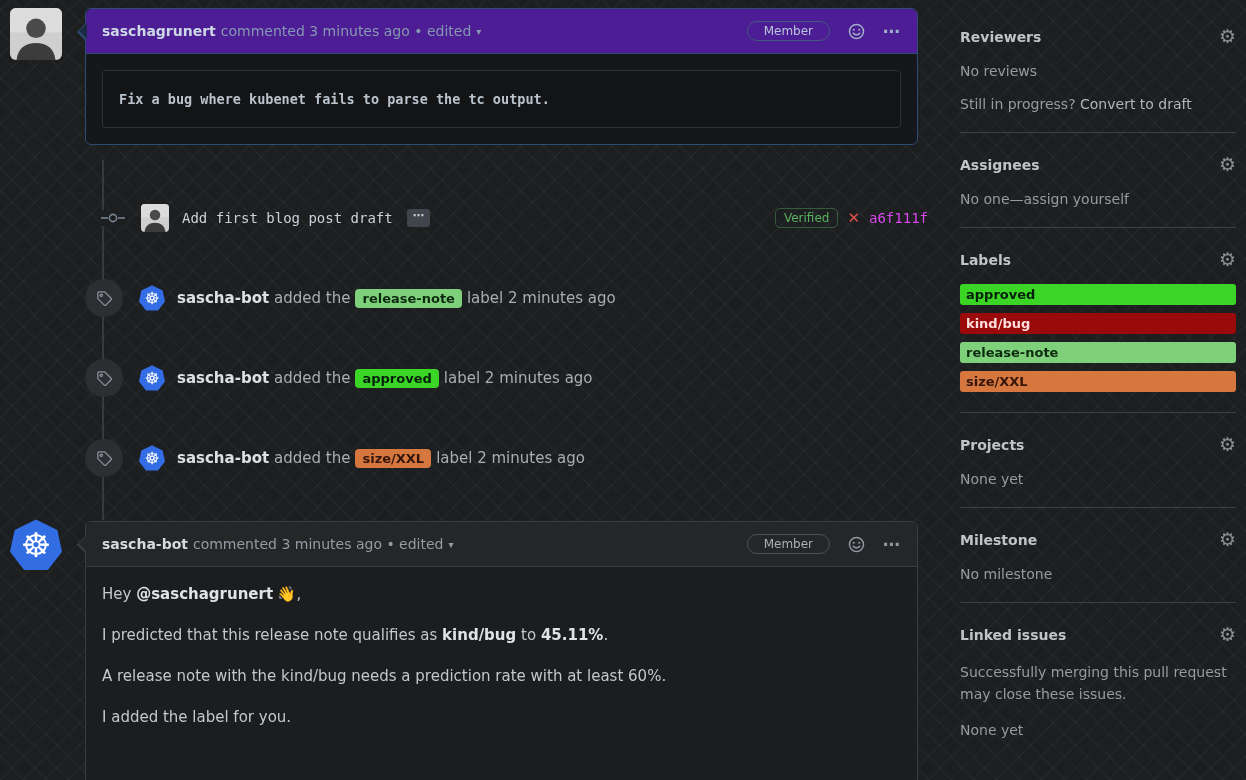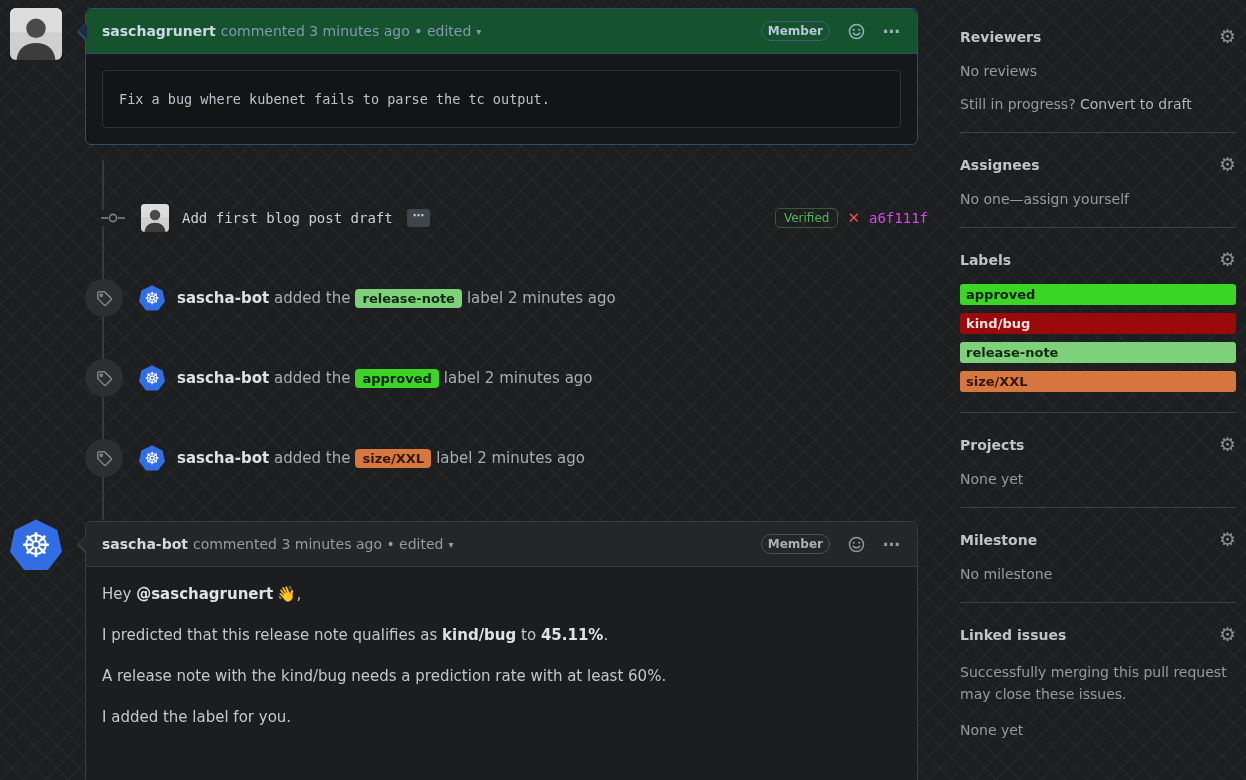--- a/index.html
+++ b/index.html
@@ -31,37 +31,37 @@
 
   
   .comment{ border:1px solid; border-radius:6px; }
   .c-header{
     height:45px; display:flex; align-items:center; gap:5px;
     padding:0 16px; border-bottom:1px solid; border-radius:6px 6px 0 0;
     font-size:14px; position:relative;
   }
   .c-author{ font-weight:bold; cursor:pointer; }
   .h-right{ margin-left:auto; display:flex; align-items:center; gap:18px; }
-  .member-badge{ font-size:12px; font-weight:bold; border:1px solid; border-radius:2em; padding:2px 6px; }
+  .member-badge{ font-size:12px; font-weight:normal; border:1px solid; border-radius:2em; padding:2px 16px; }
   .icon-btn{ cursor:pointer; display:flex; align-items:center; }
   .kebab{ font-size:17px; font-weight:bold; letter-spacing:1px; }
   .caret{ font-size:10px; cursor:pointer; }
 
   
   #comment1{ left:85px; top:8px; width:833px; background:#15171a; border-color:#2d4b73; }
-  #comment1 .c-header{ background:#14532d; border-bottom-color:#2d4b73; color:#8598b1; }
+  #comment1 .c-header{ background:#4c1d95; border-bottom-color:#2d4b73; color:#8598b1; }
   #comment1 .c-author{ color:#cdd8e5; }
   #comment1 .member-badge{ border-color:#44597c; color:#b9c6d8; }
   #comment1 .icon-btn{ color:#9fb0c6; }
   .arrow{ position:absolute; top:14px; width:0; height:0; border-style:solid; }
   .arrow.outer{ left:-9px; border-width:9px 9px 9px 0; border-color:transparent #2d4b73 transparent transparent; }
   .arrow.inner{ left:-7.5px; border-width:8px 8px 8px 0; border-color:transparent #1b2a45 transparent transparent; }
   #comment2 .arrow.outer{ border-right-color:#3a3d40; }
   #comment2 .arrow.inner{ border-right-color:#242628; }
-  #comment1 .c-body{ padding:16px; }
+  #comment1 .c-body{ padding:16px;font-weight:bold; }
   .code-block{
     background:#121415; border:1px solid #2e3236; border-radius:4px;
     padding:20px 16px; font-family:"DejaVu Sans Mono", monospace; font-size:13.5px; color:#bac3cc;
   }
 
   
   #commit-row{ left:95px; top:199px; width:833px; height:38px; display:flex; align-items:center; }
   .commit-icon{ width:24px; margin-left:6px; background:#1d1e20; display:flex; align-items:center; flex:0 0 auto; }
   #commit-row .avatar-sm{ margin-left:16px; }
   .commit-msg{ font-family:"DejaVu Sans Mono", monospace; font-size:14px; color:#c9d1d9; margin-left:13px; cursor:pointer; }

